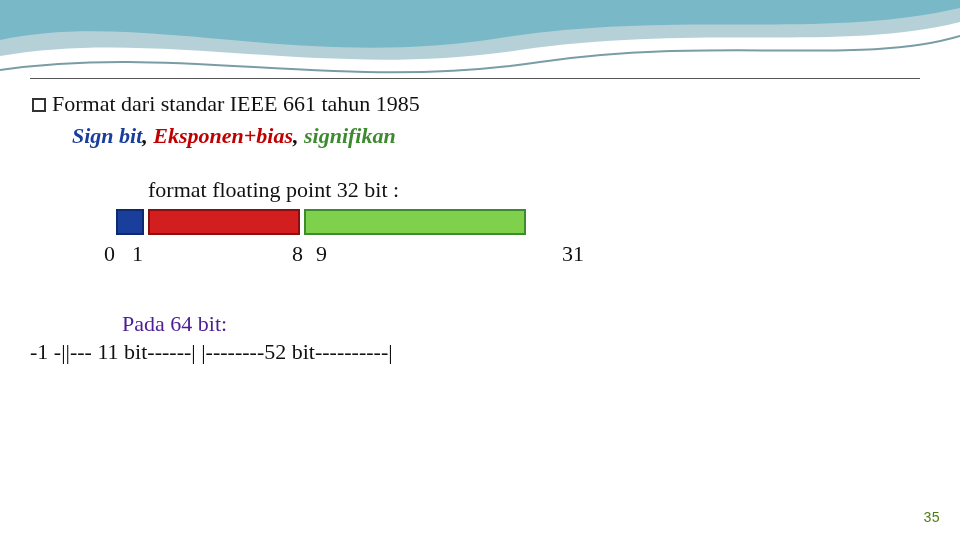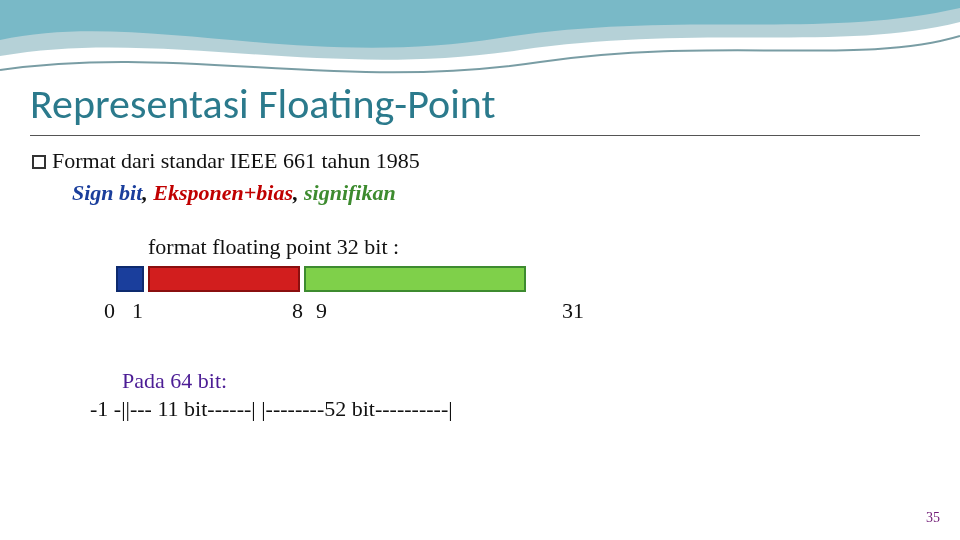--- a/index.html
+++ b/index.html
@@ -96,43 +96,41 @@
   .i31 { left: 468px; }
   .p64 {
     font-size: 22px;
     color: #4c1d95;
     margin-left: 92px;
     margin-top: 40px;
   }
   .p64line {
     font-size: 22px;
     color: #111;
-    margin-left: 60px;
     margin-top: 2px;
   }
   .page-num {
     position: absolute;
     right: 20px;
     bottom: 14px;
     font-size: 14px;
-    color: #701a75;
-    font-family: Liberation Serif, serif;
+    color: #4d7c0f;
+    font-family: Liberation Mono, monospace;
   }
 </style>
 </head>
 <body>
 
 <svg class="wave-bg" viewBox="0 0 960 90" preserveAspectRatio="none">
   <path d="M0,40 C140,10 300,70 500,38 C680,10 820,40 960,8 L960,0 L0,0 Z" fill="#59bcd4" opacity="0.55"></path>
   <path d="M0,56 C160,28 320,80 520,50 C700,24 840,52 960,22 L960,0 L0,0 Z" fill="#2b7a8c" opacity="0.35"></path>
   <path d="M0,70 C180,44 340,92 540,62 C720,36 860,66 960,36" fill="none" stroke="#1f5c68" stroke-width="2" opacity="0.6"></path>
 </svg>
 
 <div class="content">
-  <div class="title">Representasi Floating-Point</div>
   <div class="title-underline"></div>
 
   <div class="bullet-line">
     <span class="bullet-mark"></span><span>Format dari standar IEEE  661 tahun 1985</span>
   </div>
 
   <div class="subline">
     <span class="sign">Sign bit</span><span class="comma">, </span><span class="exp">Eksponen+bias</span><span class="comma">, </span><span class="sig">signifikan</span>
   </div>
 

